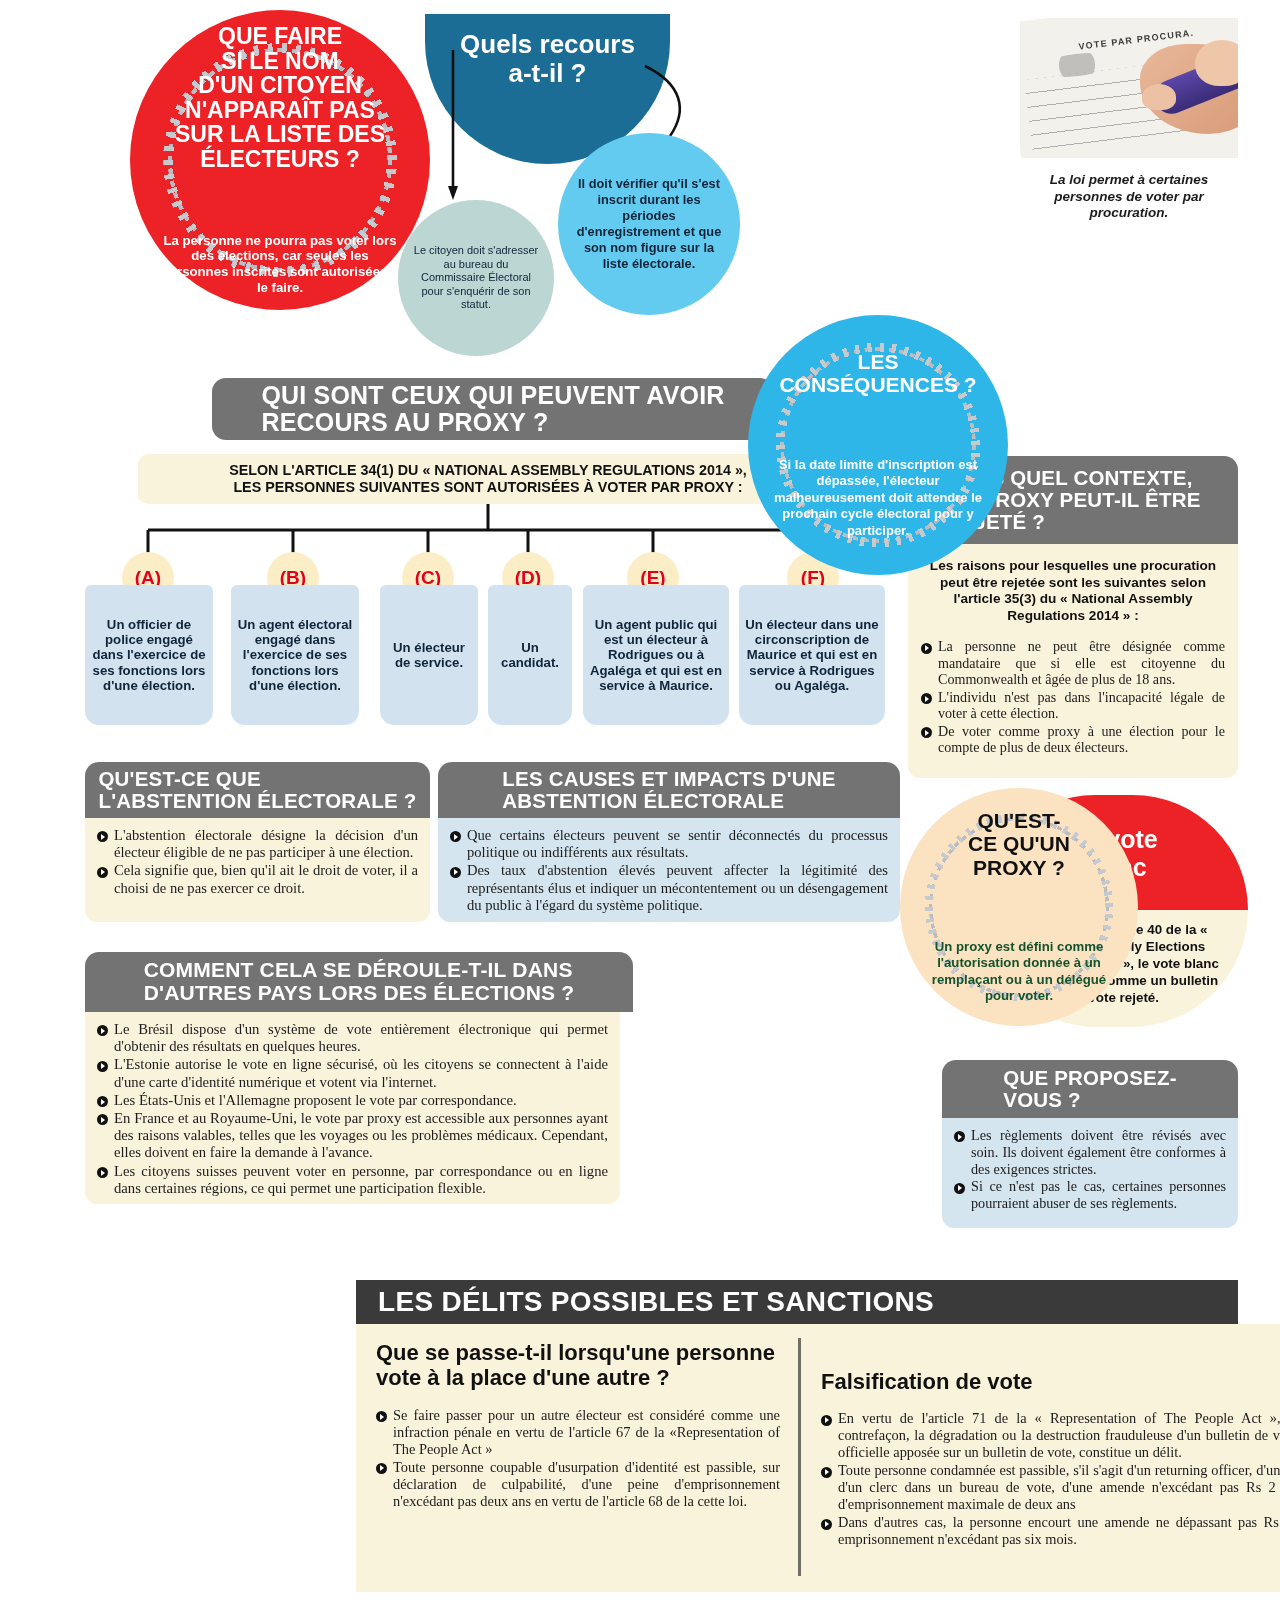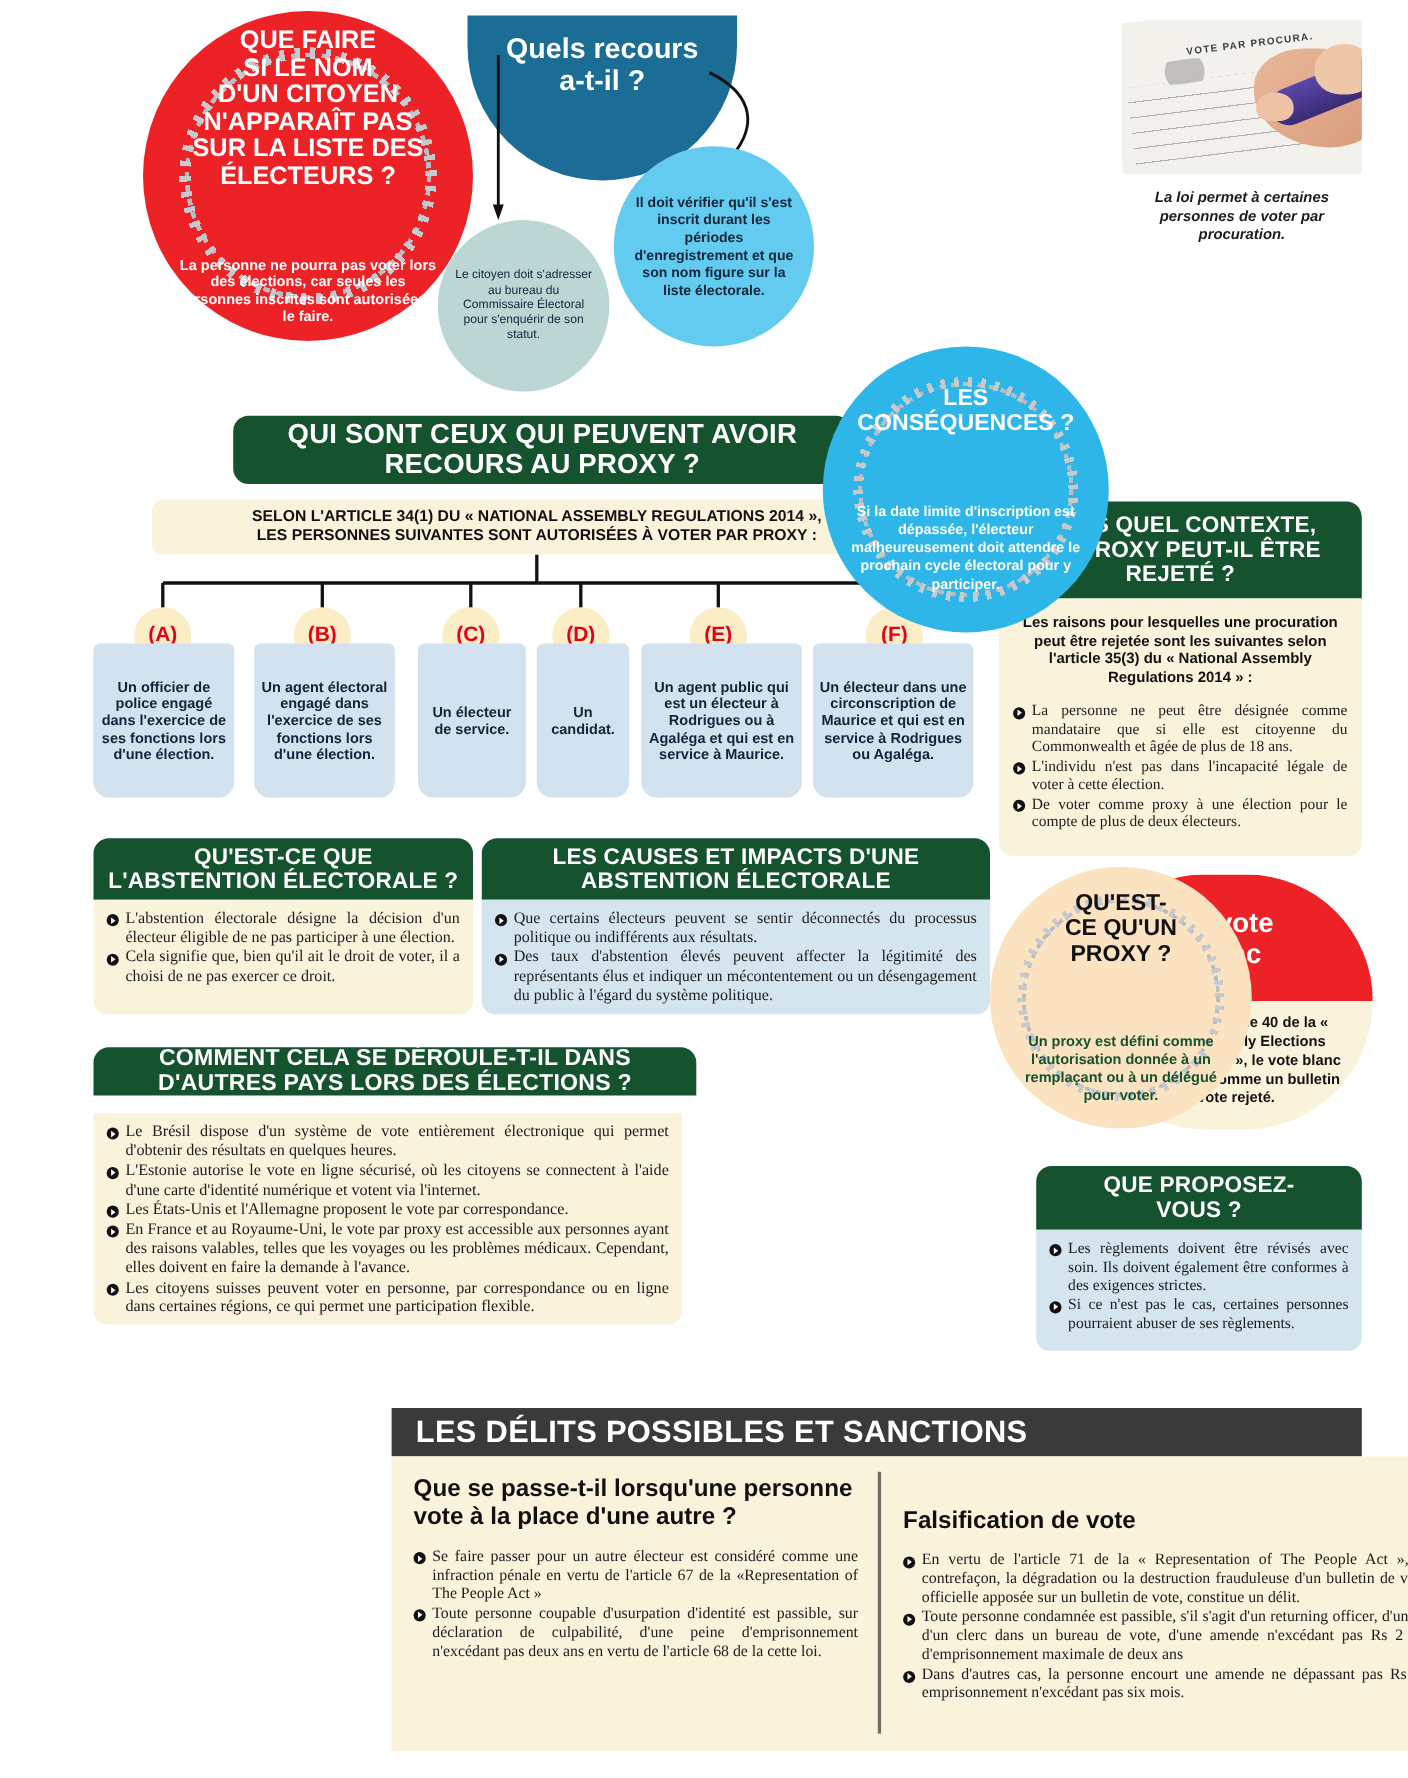--- a/index.html
+++ b/index.html
@@ -26,21 +26,21 @@
   .pearl::after{
     content:"";position:absolute;left:-9px;top:-9px;right:-9px;bottom:-9px;
     border-radius:50%;
     background:repeating-conic-gradient(from 1deg, #c6c9cd 0deg 2.4deg, transparent 2.4deg 7.2deg);
     -webkit-mask-image:radial-gradient(circle, transparent 47.5%, #000 47.5%, #000 52%, transparent 52%);
     mask-image:radial-gradient(circle, transparent 47.5%, #000 47.5%, #000 52%, transparent 52%);
     z-index:-1;
   }
 
   .hdr{
-    background:#14532d;color:#fff;text-align:center;font-weight:bold;
+    background:#737373;color:#fff;text-align:left;font-weight:bold;
     letter-spacing:.2px;line-height:1.08;
     border-radius:14px 14px 0 0;
     display:flex;align-items:center;justify-content:center;
   }
   .hdr-round{border-radius:14px;}
   .body-cream{background:#faf3dc;}
   .body-blue{background:#d5e5ef;}
 
   ul.bul{list-style:none;margin:0;padding:0;}
   ul.bul li{position:relative;padding-left:17px;margin-bottom:1px;text-align:justify;}
@@ -230,21 +230,21 @@
               display:flex;align-items:center;justify-content:center;">
     <span style="color:#fff;font-weight:bold;font-size:25px;line-height:1.12;text-align:center;white-space:pre-line;">Le vote
 blanc</span>
   </div>
   <div class="abs" style="left:0;top:115px;width:268px;height:117px;background:#faf3dc;border-radius:0 0 134px 134px;
               display:flex;align-items:flex-start;justify-content:center;padding-top:12px;">
     <span style="font-weight:bold;font-size:13.4px;line-height:1.26;text-align:center;color:#111;padding:0 22px;">En vertu de l'article 40 de la « National Assembly Elections Regulations 2014 », le vote blanc est considéré comme un bulletin de vote rejeté.</span>
   </div>
 </div>
 
-<div class="abs hdr" style="left:85px;top:952px;width:548px;height:44px;font-size:21px;">
+<div class="abs hdr" style="left:85px;top:952px;width:548px;height:60px;font-size:21px;">
   <span style="white-space:pre-line;">COMMENT CELA SE DÉROULE-T-IL DANS
 D'AUTRES PAYS LORS DES ÉLECTIONS ?</span>
 </div>
 <div class="abs body-cream" style="left:85px;top:1012px;width:535px;height:192px;border-radius:0 0 12px 12px;padding:9px 12px;">
   <ul class="bul serif" style="font-size:14.7px;line-height:1.17;">
     <li>Le Brésil dispose d'un système de vote entièrement électronique qui permet d'obtenir des résultats en quelques heures.</li>
     <li>L'Estonie autorise le vote en ligne sécurisé, où les citoyens se connectent à l'aide d'une carte d'identité numérique et votent via l'internet.</li>
     <li>Les États-Unis et l'Allemagne proposent le vote par correspondance.</li>
     <li>En France et au Royaume-Uni, le vote par proxy est accessible aux personnes ayant des raisons valables, telles que les voyages ou les problèmes médicaux. Cependant, elles doivent en faire la demande à l'avance.</li>
     <li>Les citoyens suisses peuvent voter en personne, par correspondance ou en ligne dans certaines régions, ce qui permet une participation flexible.</li>

